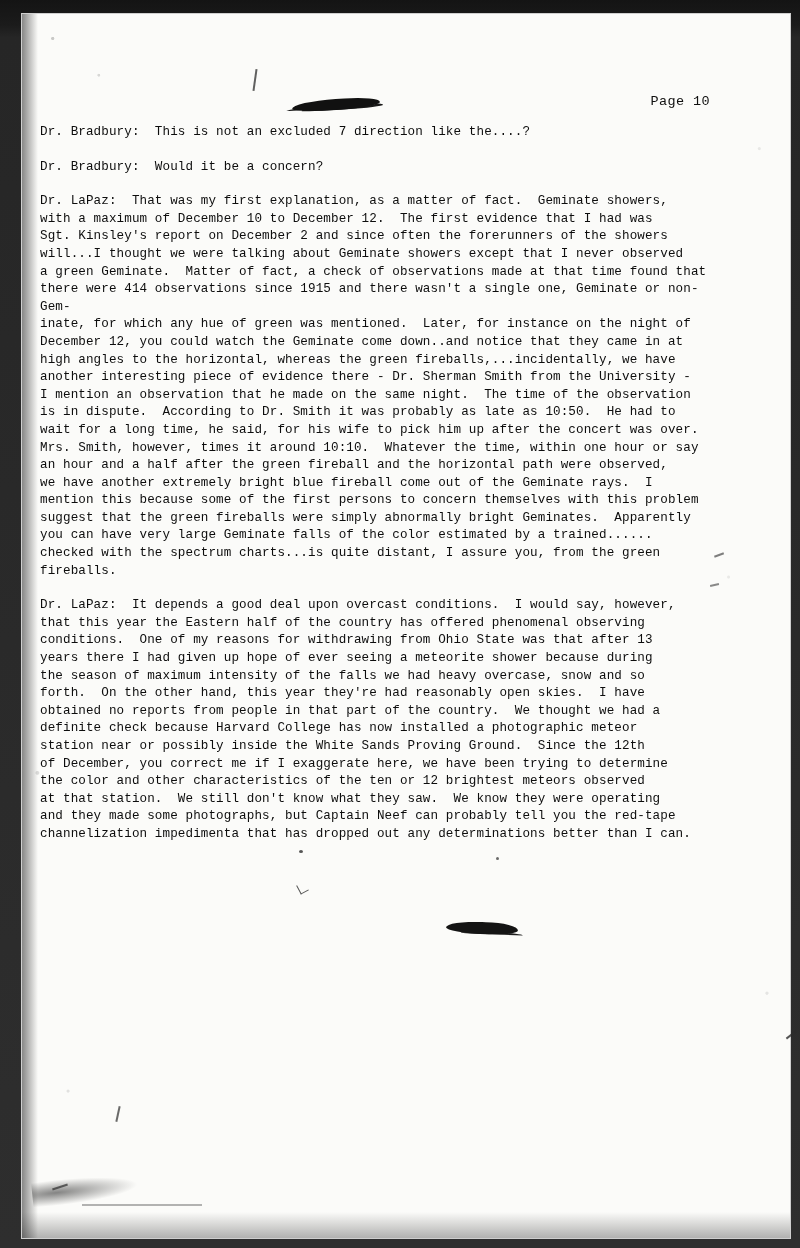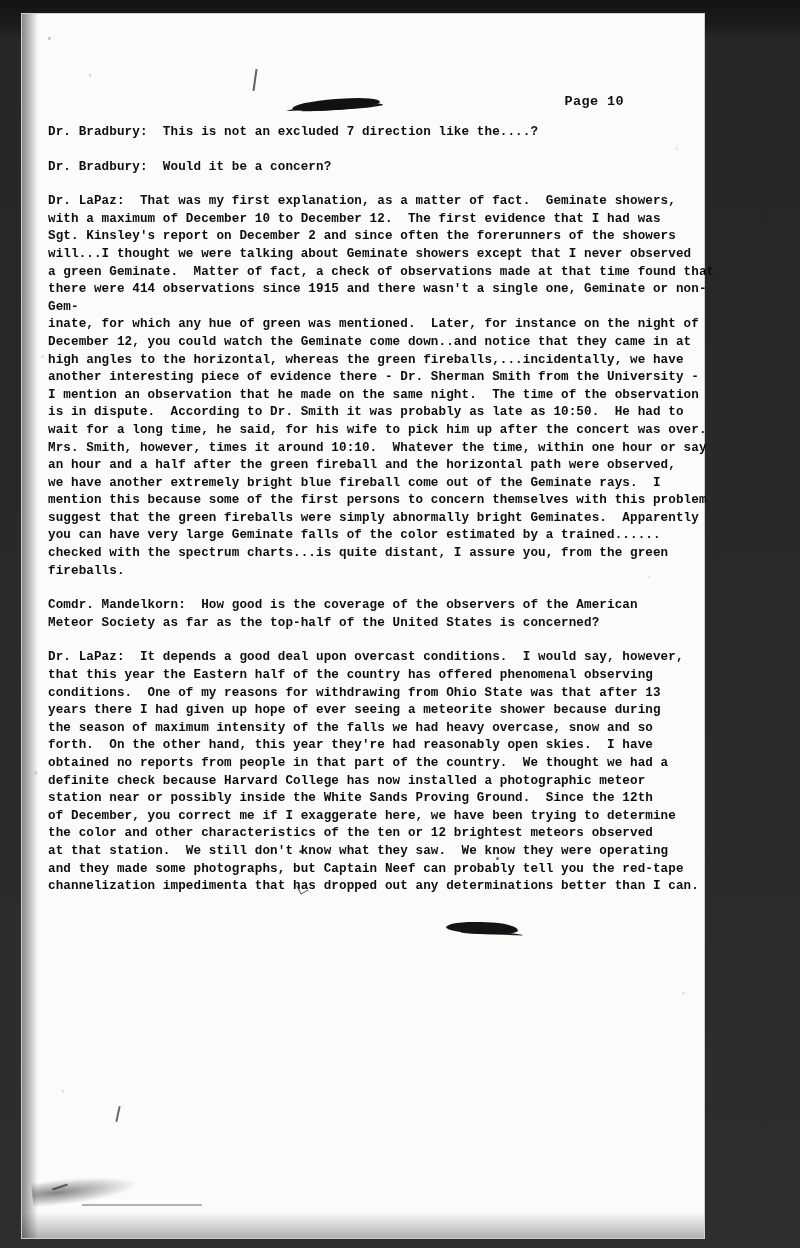--- a/index.html
+++ b/index.html
@@ -21,25 +21,24 @@
   .scan-border {
     position: absolute;
     inset: 0;
     background:
       linear-gradient(180deg, #141414 0%, #1b1b1b 2%, #262626 3%, #2e2e2e 100%);
   }
   .paper {
     position: absolute;
     left: 22px;
     top: 14px;
-    width: 682px;
+    width: 768px;
     height: 1224px;
     background: #fbfbf9;
     box-shadow: 0 0 0 1px #cfcfcf;
-    font-weight: bold;
   }
   
   .paper::before {
     content: "";
     position: absolute;
     inset: 0;
     background:
       radial-gradient(circle at 4% 2%, rgba(0,0,0,.20) 0 1.2px, transparent 2px),
       radial-gradient(circle at 10% 5%, rgba(0,0,0,.14) 0 1px, transparent 1.8px),
       radial-gradient(circle at 3% 28%, rgba(0,0,0,.10) 0 1px, transparent 2px),
@@ -106,21 +105,21 @@
     box-shadow: 10px 5px 0 -5px #1d1d1d, -6px 6px 0 -6px #262626;
   }
   .body {
     position: absolute;
     left: 18px;
     top: 110px;
     width: 676px;
     color: #0d0d0d;
   }
   p.para {
-    margin: 0 0 17px 8px;
+    margin: 0 0 17px 0;
     font-size: 12.6px;
     line-height: 17.6px;
     letter-spacing: .1px;
     white-space: pre-wrap;
     text-align: left;
   }
   
   .mark {
     position: absolute;
     background: #2c2c2c;
@@ -181,22 +180,20 @@
 is in dispute.  According to Dr. Smith it was probably as late as 10:50.  He had to
 wait for a long time, he said, for his wife to pick him up after the concert was over.
 Mrs. Smith, however, times it around 10:10.  Whatever the time, within one hour or say
 an hour and a half after the green fireball and the horizontal path were observed,
 we have another extremely bright blue fireball come out of the Geminate rays.  I
 mention this because some of the first persons to concern themselves with this problem
 suggest that the green fireballs were simply abnormally bright Geminates.  Apparently
 you can have very large Geminate falls of the color estimated by a trained......
 checked with the spectrum charts...is quite distant, I assure you, from the green
 fireballs.</p>
-      <p class="para">Comdr. Mandelkorn:  How good is the coverage of the observers of the American
-Meteor Society as far as the top-half of the United States is concerned?</p>
       <p class="para">Dr. LaPaz:  It depends a good deal upon overcast conditions.  I would say, however,
 that this year the Eastern half of the country has offered phenomenal observing
 conditions.  One of my reasons for withdrawing from Ohio State was that after 13
 years there I had given up hope of ever seeing a meteorite shower because during
 the season of maximum intensity of the falls we had heavy overcase, snow and so
 forth.  On the other hand, this year they're had reasonably open skies.  I have
 obtained no reports from people in that part of the country.  We thought we had a
 definite check because Harvard College has now installed a photographic meteor
 station near or possibly inside the White Sands Proving Ground.  Since the 12th
 of December, you correct me if I exaggerate here, we have been trying to determine

